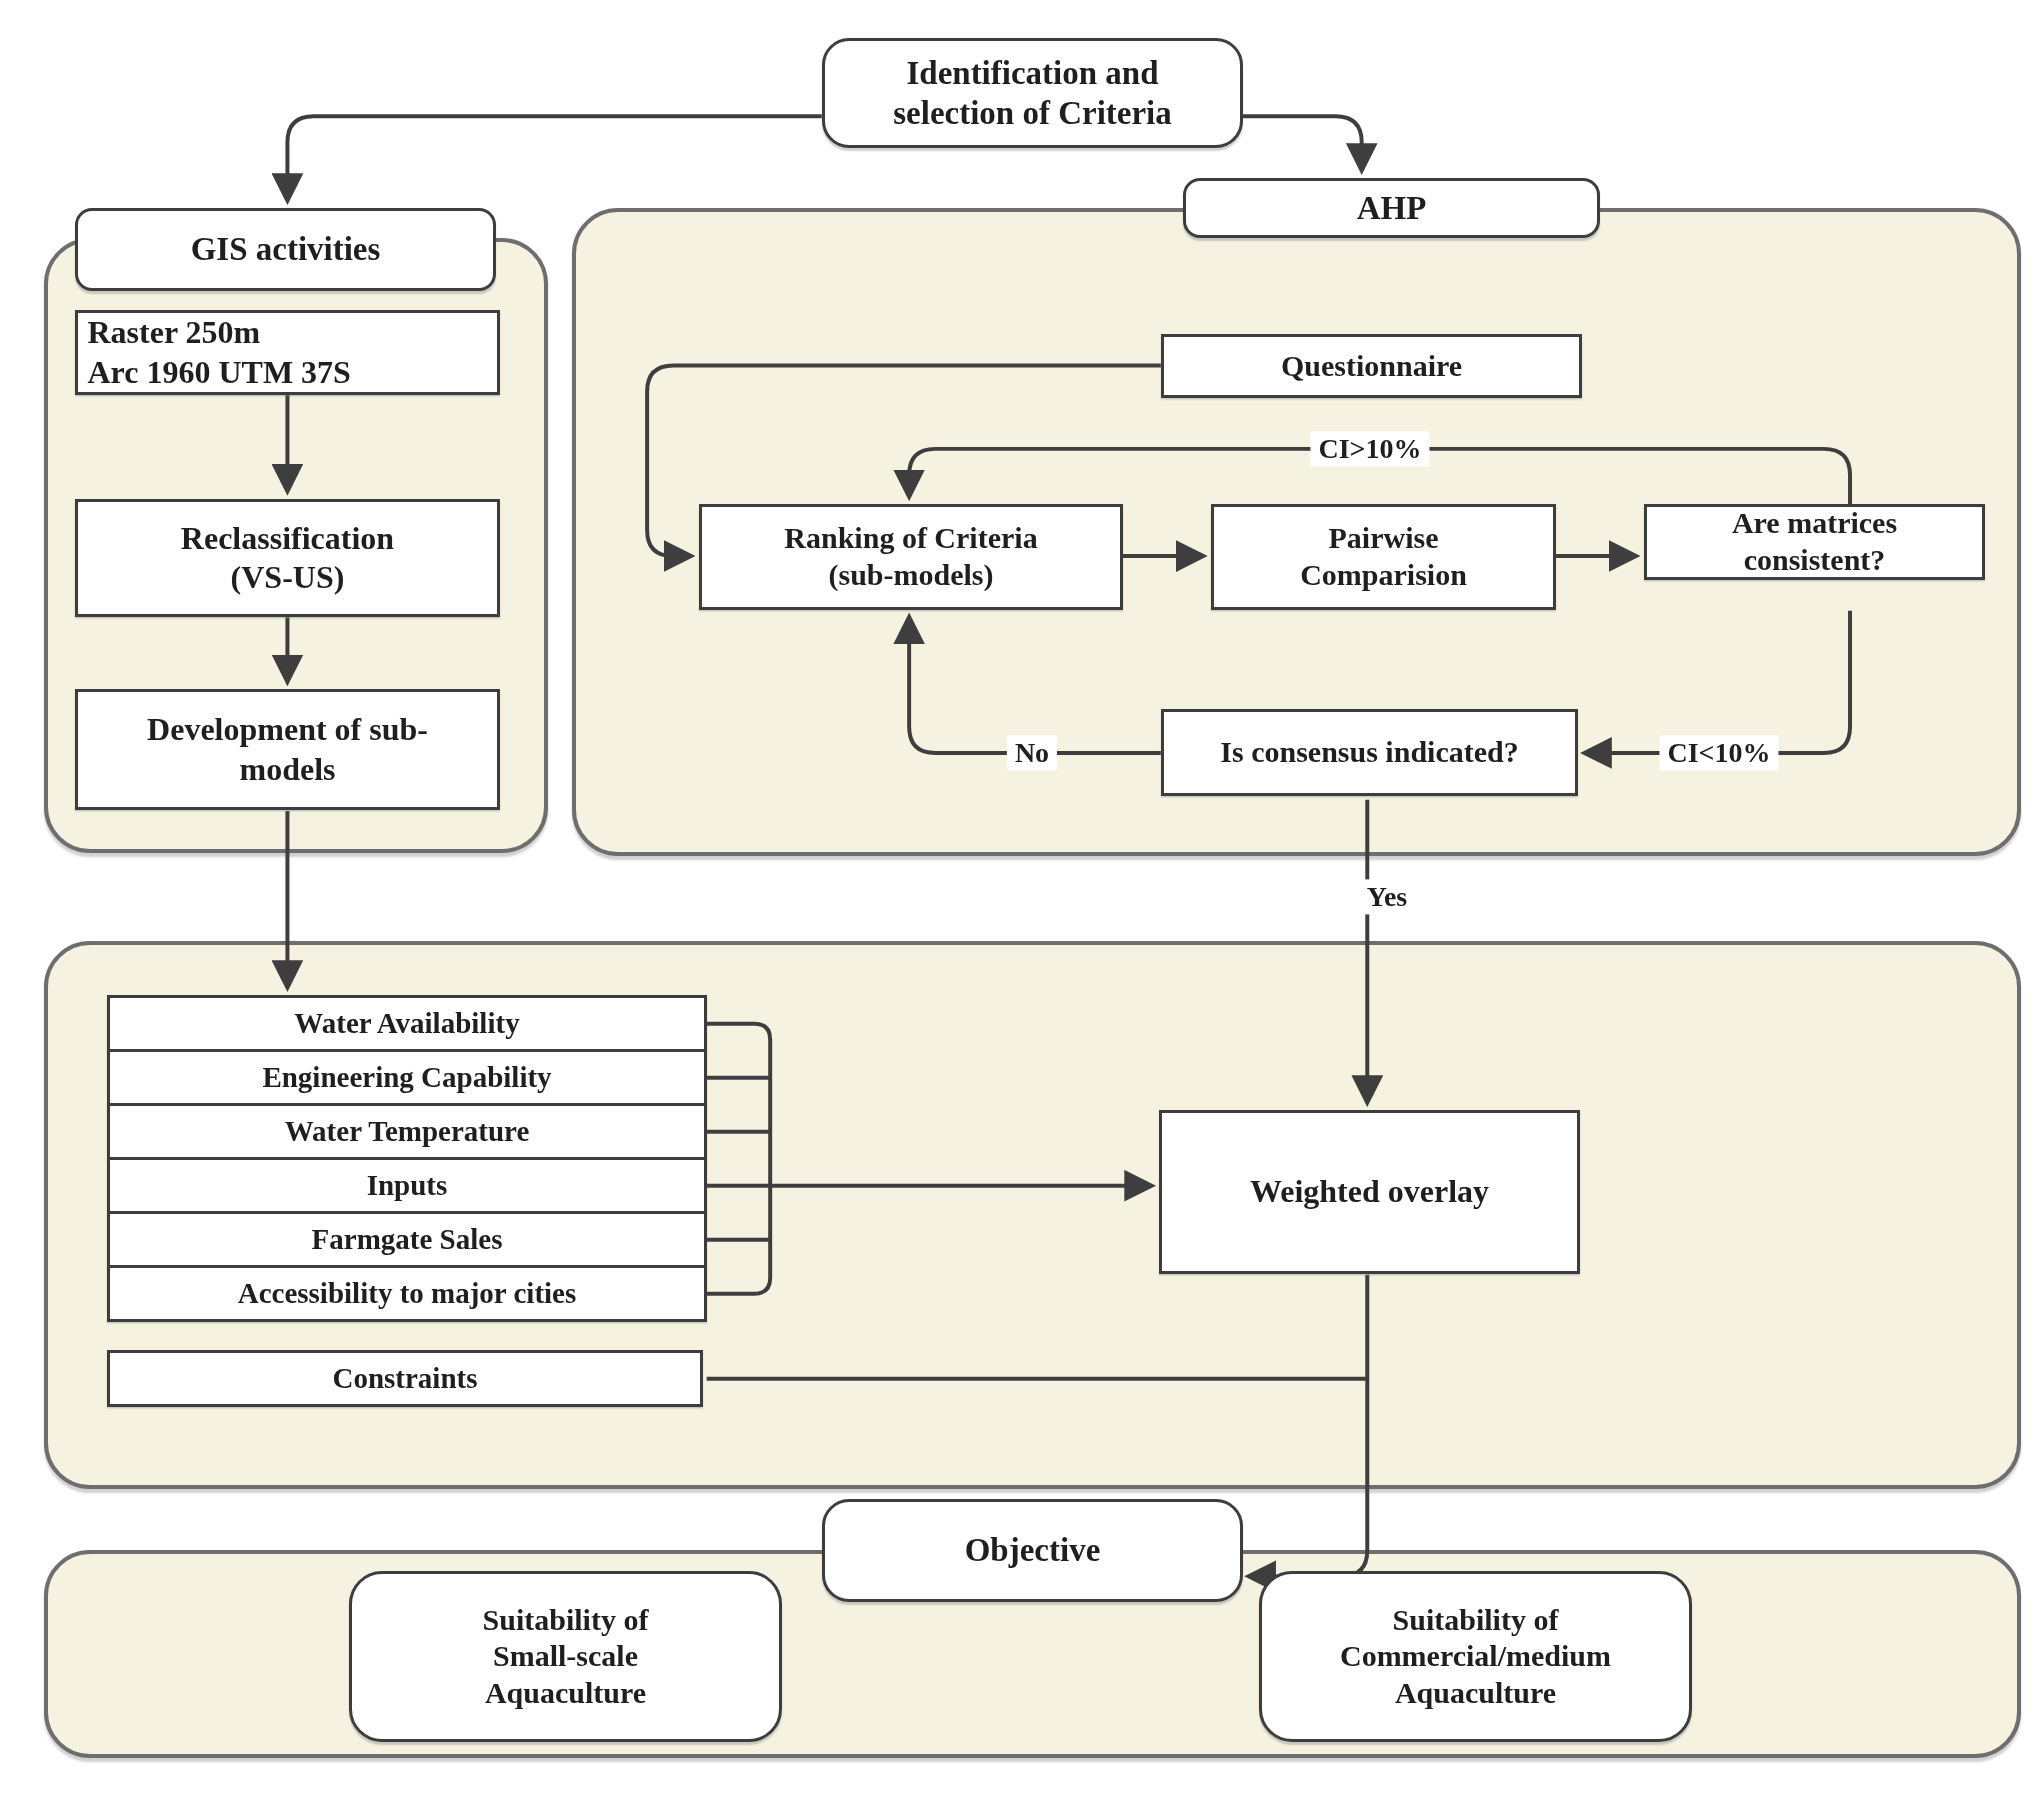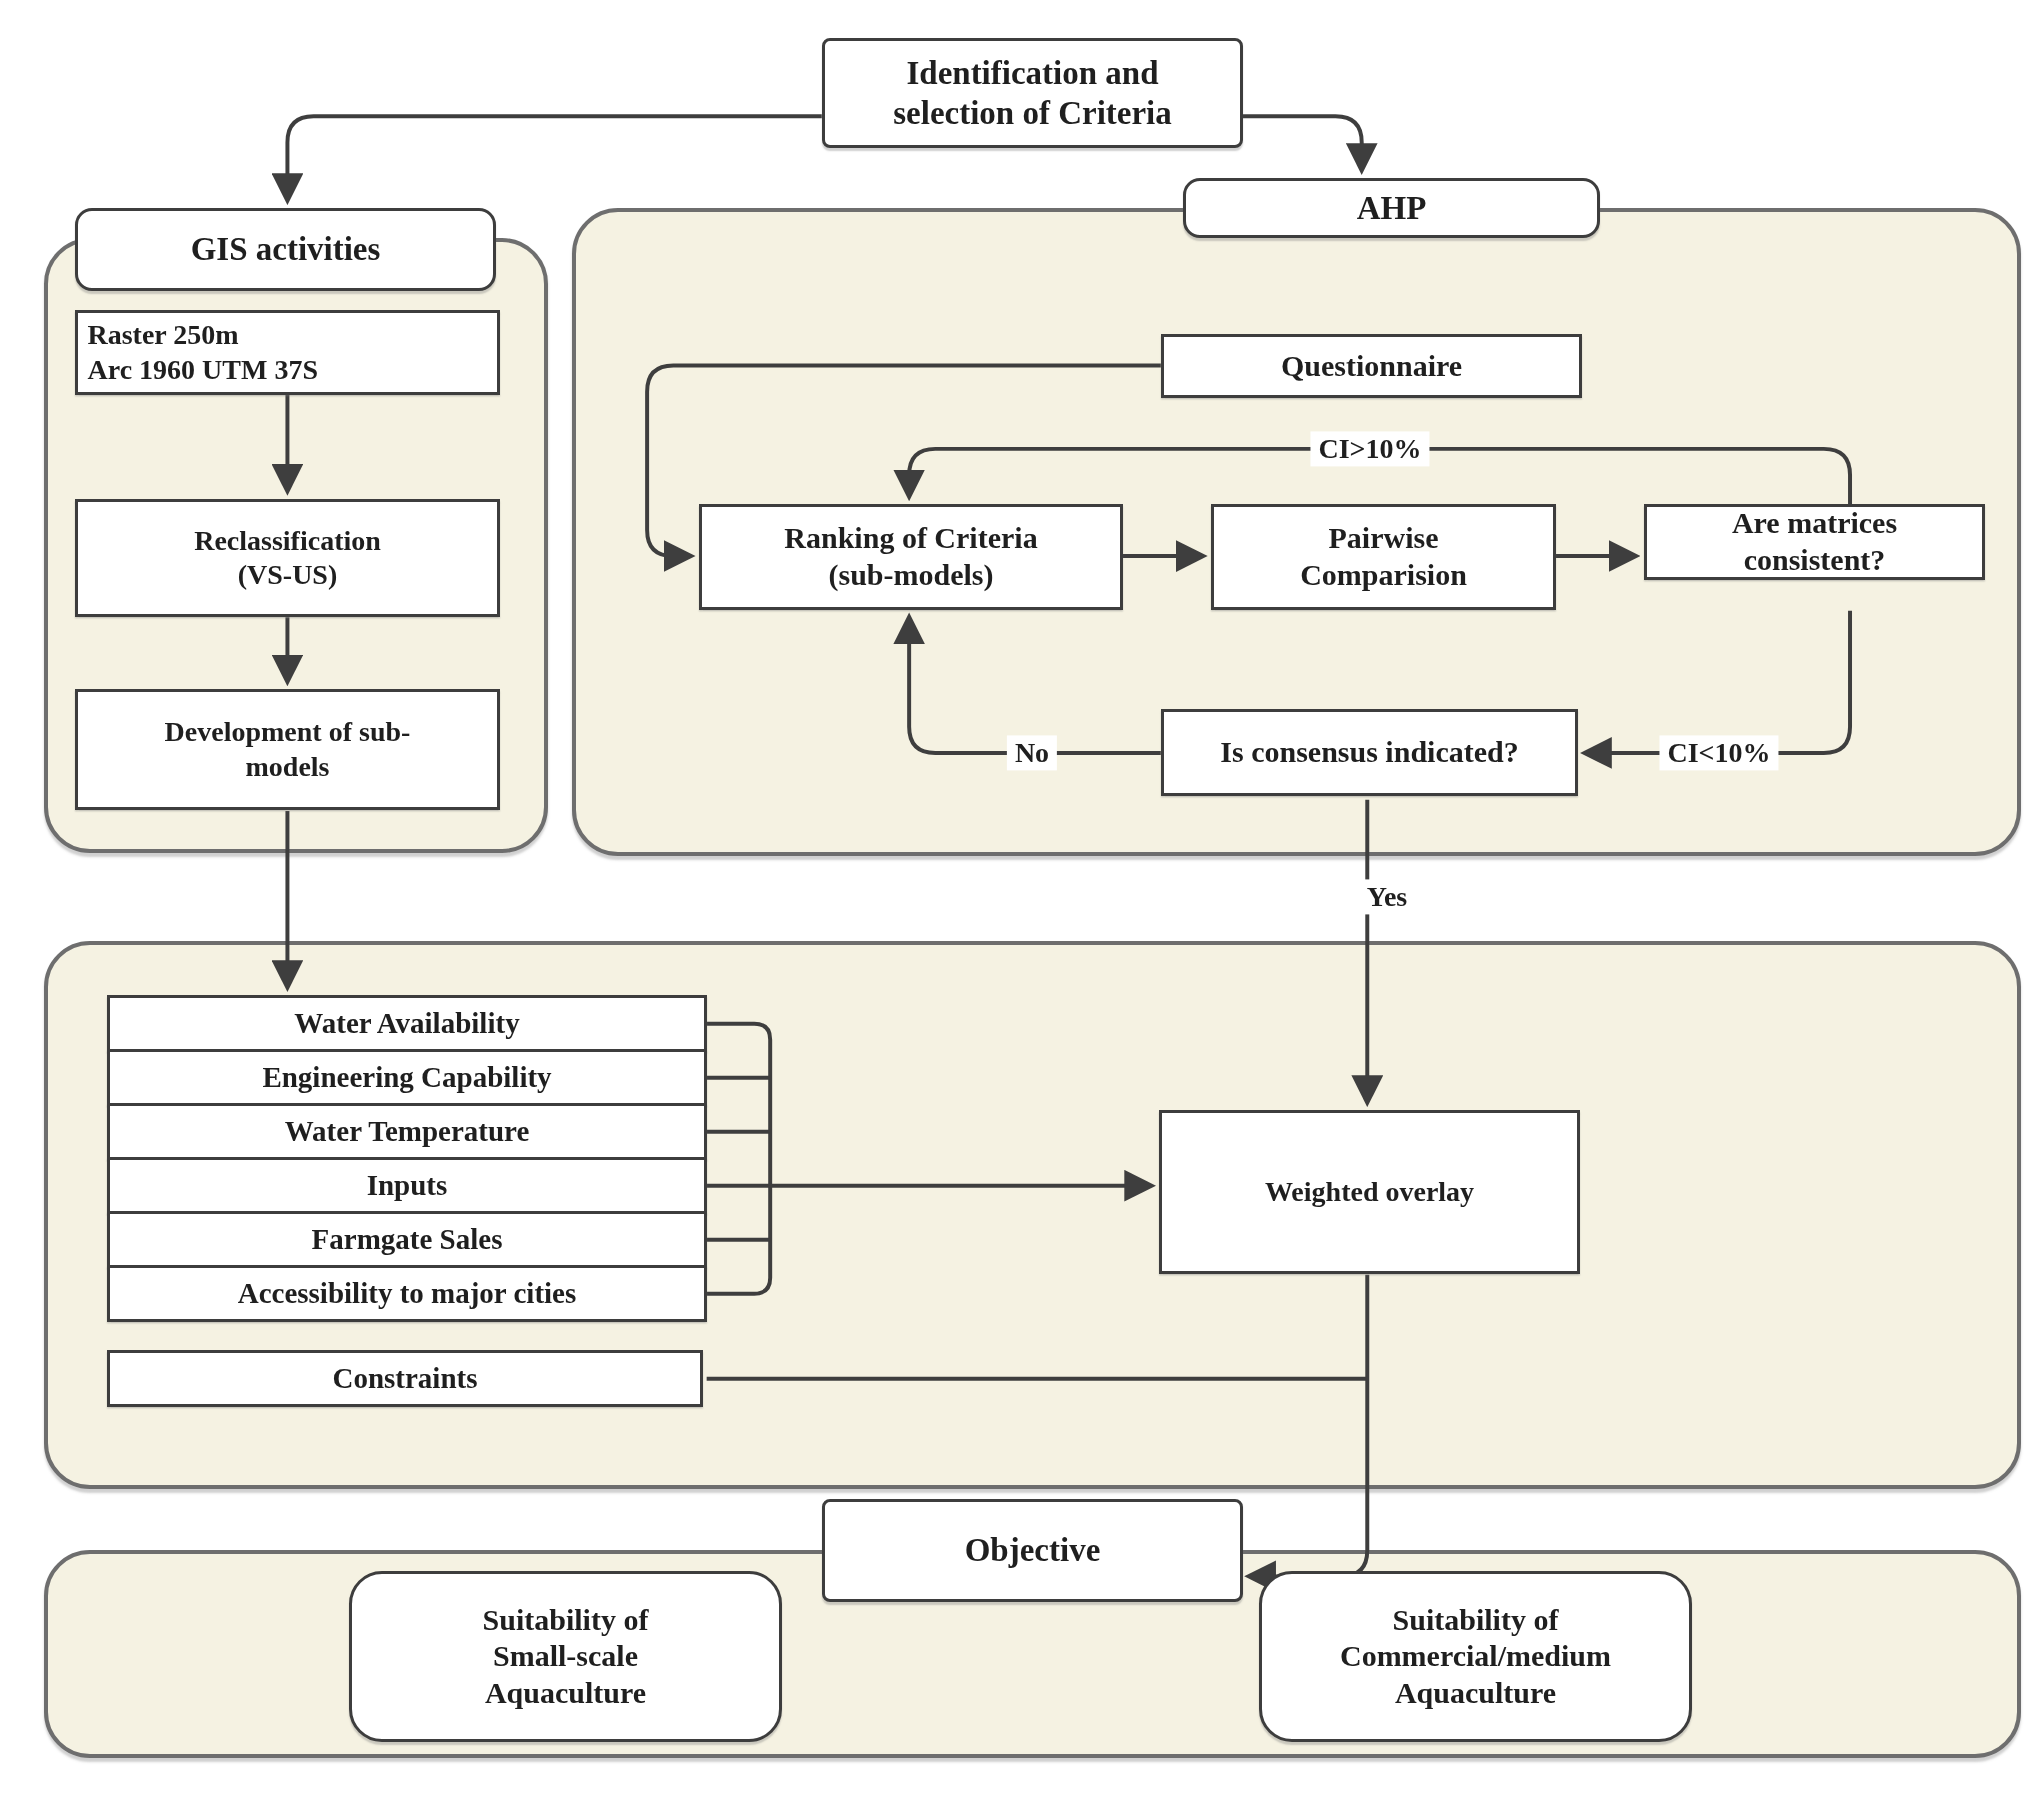--- a/index.html
+++ b/index.html
@@ -26,24 +26,24 @@
   .wires path{stroke:var(--connector);stroke-width:5;fill:none;}
   .wires marker path{fill:var(--connector);stroke:none;}
   .pbox{
     position:absolute;background:#fff;border:3.2px solid var(--box-border);
     display:flex;align-items:center;justify-content:center;text-align:center;
     font-weight:bold;white-space:pre-line;line-height:1.22;
     box-shadow:0 2.4px 1.6px rgba(120,120,120,.35);
     z-index:3;box-sizing:border-box;
   }
   .r-sm{border-radius:17px;}
-  .r-lg{border-radius:8px;}
+  .r-lg{border-radius:27px;}
   .r-xl{border-radius:33px;}
   .left-align{justify-content:flex-start;text-align:left;padding-left:9.5px;}
-  .fs37{font-size:29px;} .fs38{font-size:30px;} .fs40{font-size:28px;}
+  .fs37{font-size:29px;} .fs38{font-size:30px;} .fs40{font-size:32px;}
   .fs41{font-size:33px;} .fs42{font-size:33px;}
   .edge-label{
     position:absolute;transform:translate(-50%,-50%);
     background:var(--bg);padding:1.6px 8px;font-weight:bold;font-size:28px;
     z-index:4;white-space:nowrap;
   }
 </style>
 </head>
 <body>
 

